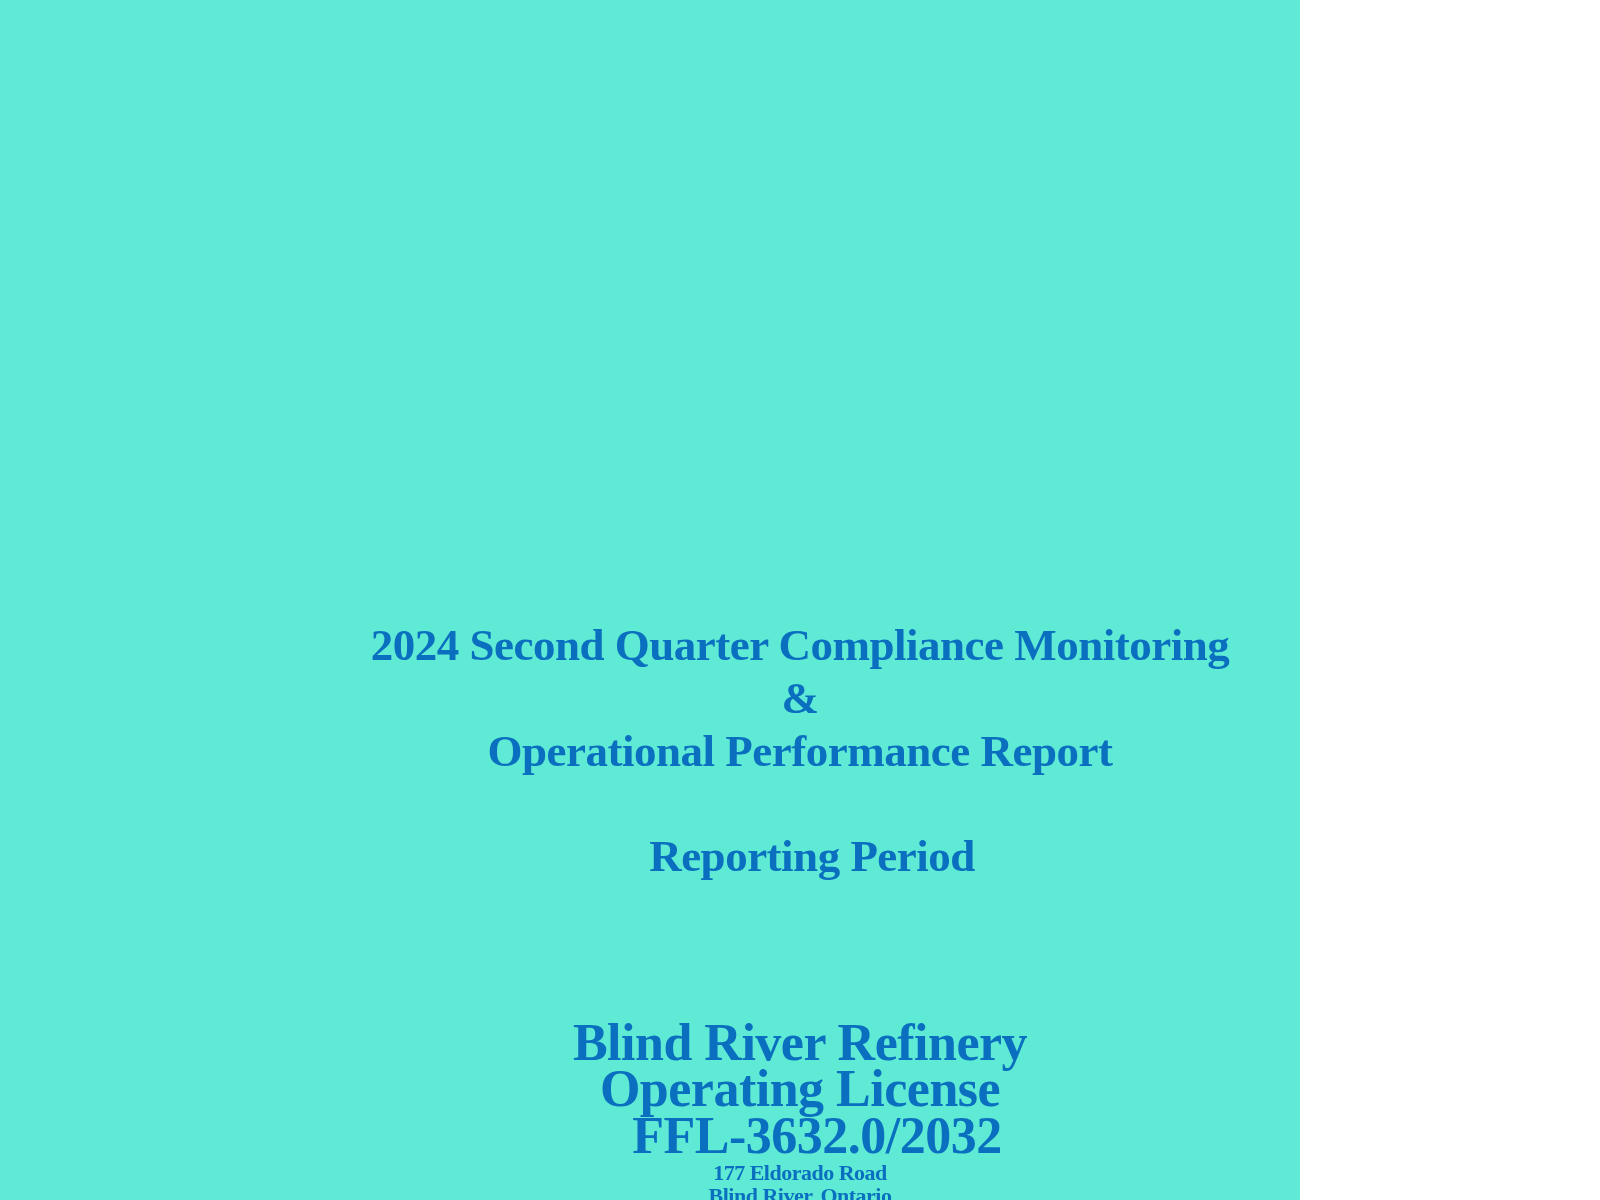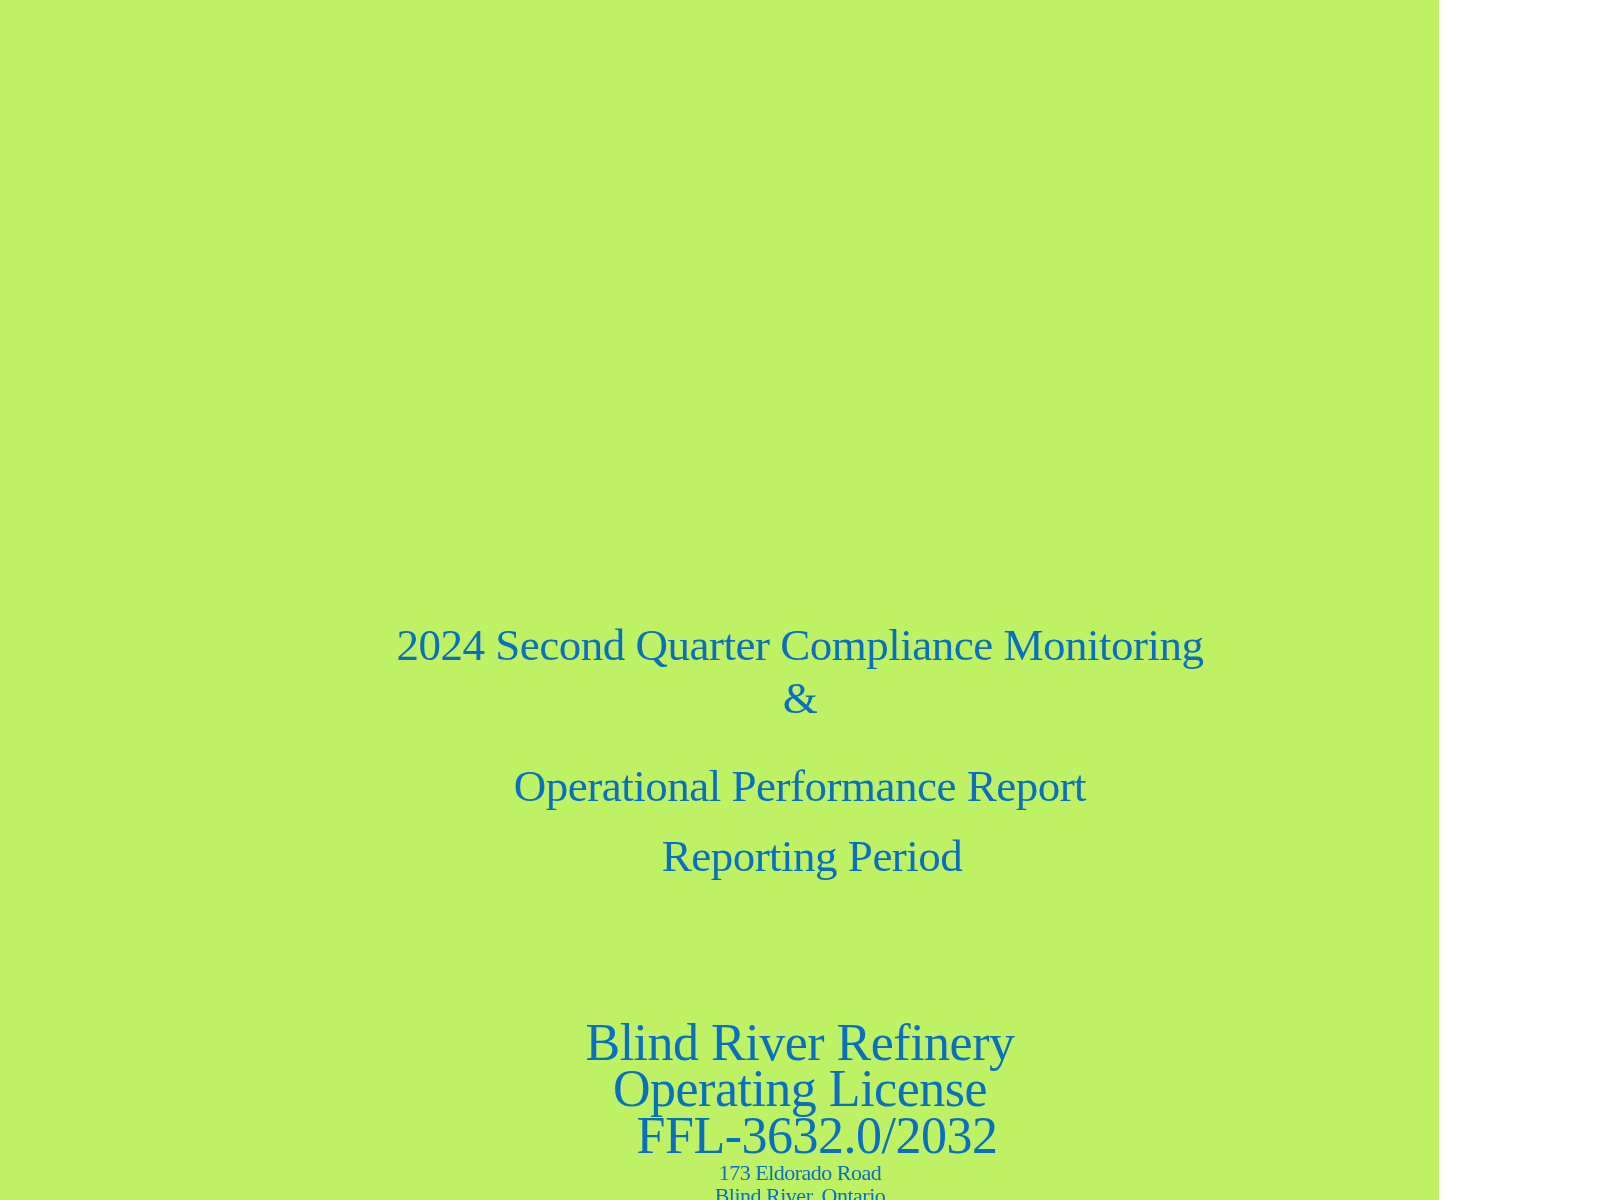--- a/index.html
+++ b/index.html
@@ -5,47 +5,47 @@
     html, body {
       margin: 0;
       padding: 0;
       background: #ffffff;
       width: 1600px;
       height: 1200px;
       overflow: hidden;
     }
     .page {
       position: relative;
-      width: 1439px;
+      width: 1300px;
       height: 1200px;
-      background: #bef264;
+      background: #5eead4;
       font-family: "Liberation Serif", "DejaVu Serif", serif;
       color: #0b6fc0;
-      font-weight: normal;
+      font-weight: bold;
     }
     .line {
       position: absolute;
       left: 0;
       width: 1600px;
       text-align: center;
       white-space: nowrap;
       letter-spacing: -0.5px;
     }
     .big { font-size: 45px; line-height: 52px; }
     .mid { font-size: 52px; line-height: 46px; }
     .small { font-size: 22px; line-height: 24px; }
   </style>
 </head>
 <body>
 
 <div class="page">
   <div class="line big" style="top:619px;">2024 Second Quarter Compliance Monitoring</div>
   <div class="line big" style="top:672px;">&amp;</div>
-  <div class="line big" style="top:760px;">Operational Performance Report</div>
+  <div class="line big" style="top:725px;">Operational Performance Report</div>
 
   <div class="line big" style="top:830px;padding-left:12px;">Reporting Period</div>
 
   <div class="line mid" style="top:1020px;">Blind River Refinery</div>
   <div class="line mid" style="top:1066px;">Operating License</div>
   <div class="line mid" style="top:1113px;padding-left:17px;">FFL-3632.0/2032</div>
-  <div class="line small" style="top:1161px;">173 Eldorado Road</div>
+  <div class="line small" style="top:1161px;">177 Eldorado Road</div>
   <div class="line small" style="top:1184px;">Blind River, Ontario</div>
 </div>
 
 </body></html>

